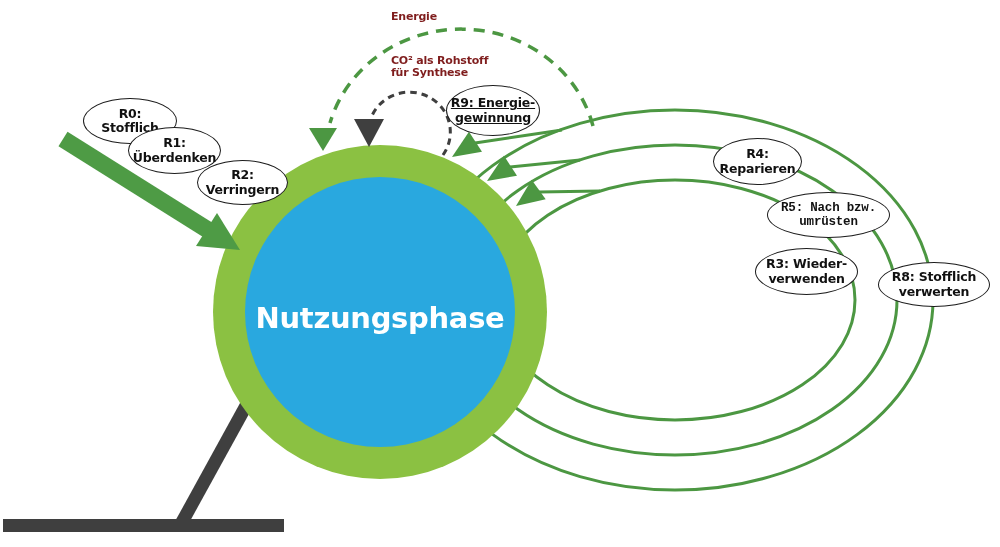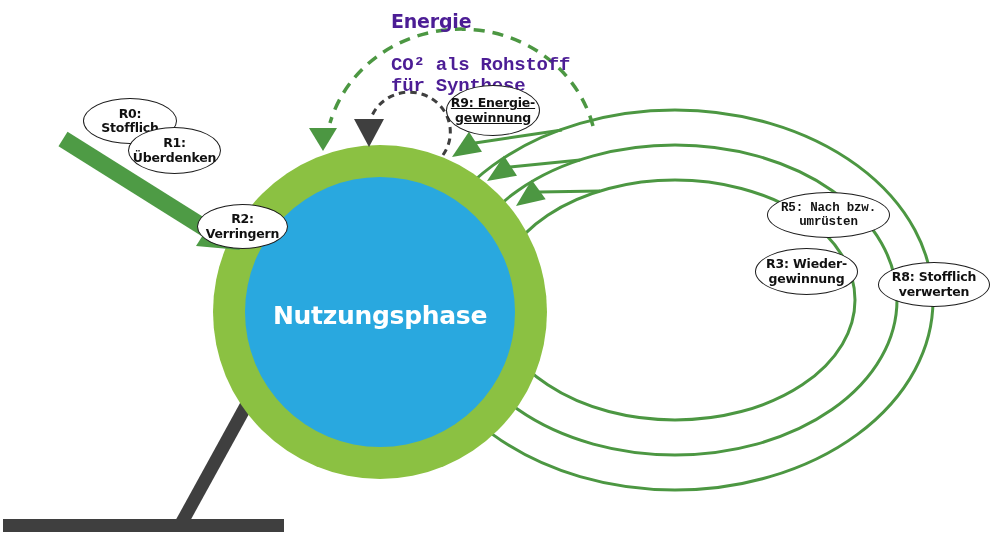--- a/index.html
+++ b/index.html
@@ -8,40 +8,40 @@
     font-family:"DejaVu Sans","Liberation Sans",sans-serif;color:#1a1a1a;
   }
   .layer-svg{position:absolute;left:0;top:0;z-index:10;}
   .node{
     position:absolute;z-index:20;display:flex;align-items:center;justify-content:center;
     background:#ffffff;border:1.7px solid #1c1c1c;border-radius:50%;
     text-align:center;font-weight:bold;font-size:12.5px;line-height:1.13;
     white-space:pre-line;color:#111;box-sizing:border-box;letter-spacing:-0.2px;
   }
   .ann{
-    position:absolute;z-index:20;font-weight:bold;font-size:19px;line-height:1.12;
-    white-space:pre-line;color:#4c1d95;letter-spacing:-0.2px;
+    position:absolute;z-index:20;font-weight:bold;font-size:11px;line-height:1.12;
+    white-space:pre-line;color:#7f1d1d;letter-spacing:-0.2px;
   }
   
   .n-r0{left:83px;top:98px;width:94px;height:46px;}
   .n-r1{left:128px;top:127px;width:93px;height:47px;z-index:21;text-align:center;}
-  .n-r2{left:197px;top:160px;width:91px;height:45px;z-index:22;margin-top:44px;}
+  .n-r2{left:197px;top:160px;width:91px;height:45px;z-index:22;}
   .n-r9{left:446px;top:85px;width:94px;height:51px;text-decoration:underline;}
   .n-r4{left:713px;top:138px;width:89px;height:47px;}
   .n-r5{left:767px;top:192px;width:123px;height:46px;font-family:Liberation Mono, monospace;}
   .n-r3{left:755px;top:248px;width:103px;height:47px;}
   .n-r8{left:878px;top:262px;width:112px;height:45px;}
   .n-r6{left:820px;top:315px;width:104px;height:41px;}
   .n-r7{left:796px;top:366px;width:94px;height:39px;}
   .n-bes{left:40px;top:444px;width:150px;height:86px;font-size:12px;line-height:1.2;z-index:20;}
   .ann-energie{left:391px;top:11px;}
-  .ann-co2{left:391px;top:55px;font-family:Liberation Mono, monospace;}
+  .ann-co2{left:391px;top:55px;}
   .center-title{
     position:absolute;z-index:15;left:213px;top:301px;width:334px;
-    text-align:center;font-weight:bold;font-size:25px;letter-spacing:-0.3px;color:#ffffff;
+    text-align:center;font-weight:bold;font-size:29px;letter-spacing:-0.3px;color:#ffffff;
   }
   .bottom-bar{
     position:absolute;z-index:30;left:3px;top:519px;width:281px;height:13px;background:#3f3f3f;
   }
 </style>
 </head>
 <body>
 
 <div class="canvas">
 
@@ -92,22 +92,24 @@
 für Synthese</div>
 
   <div class="node n-r0">R0:
 Stofflich</div>
   <div class="node n-r1">R1:
 Überdenken</div>
   <div class="node n-r2">R2:
 Verringern</div>
   <div class="node n-r9">R9: Energie-
 gewinnung</div>
+  <div class="node n-r4">R4:
+Reparieren</div>
   <div class="node n-r5">R5: Nach bzw.
 umrüsten</div>
   <div class="node n-r3">R3: Wieder-
-gewinnung</div>
+verwenden</div>
   <div class="node n-r8">R8: Stofflich
 verwerten</div>
 
   <div class="bottom-bar"></div>
 
 </div>
 
 </body></html>

